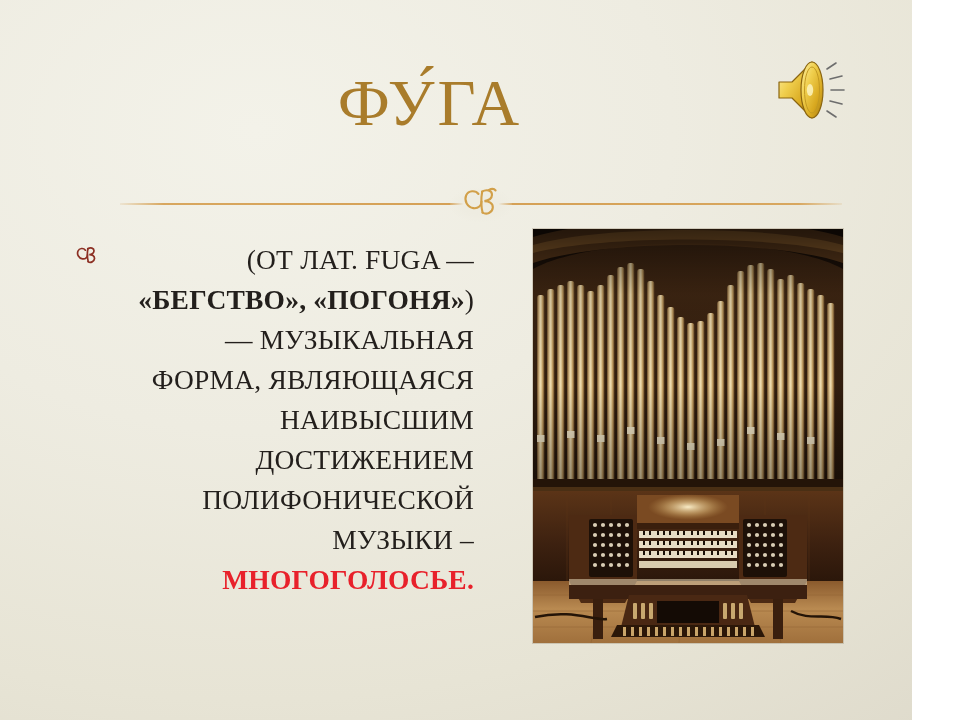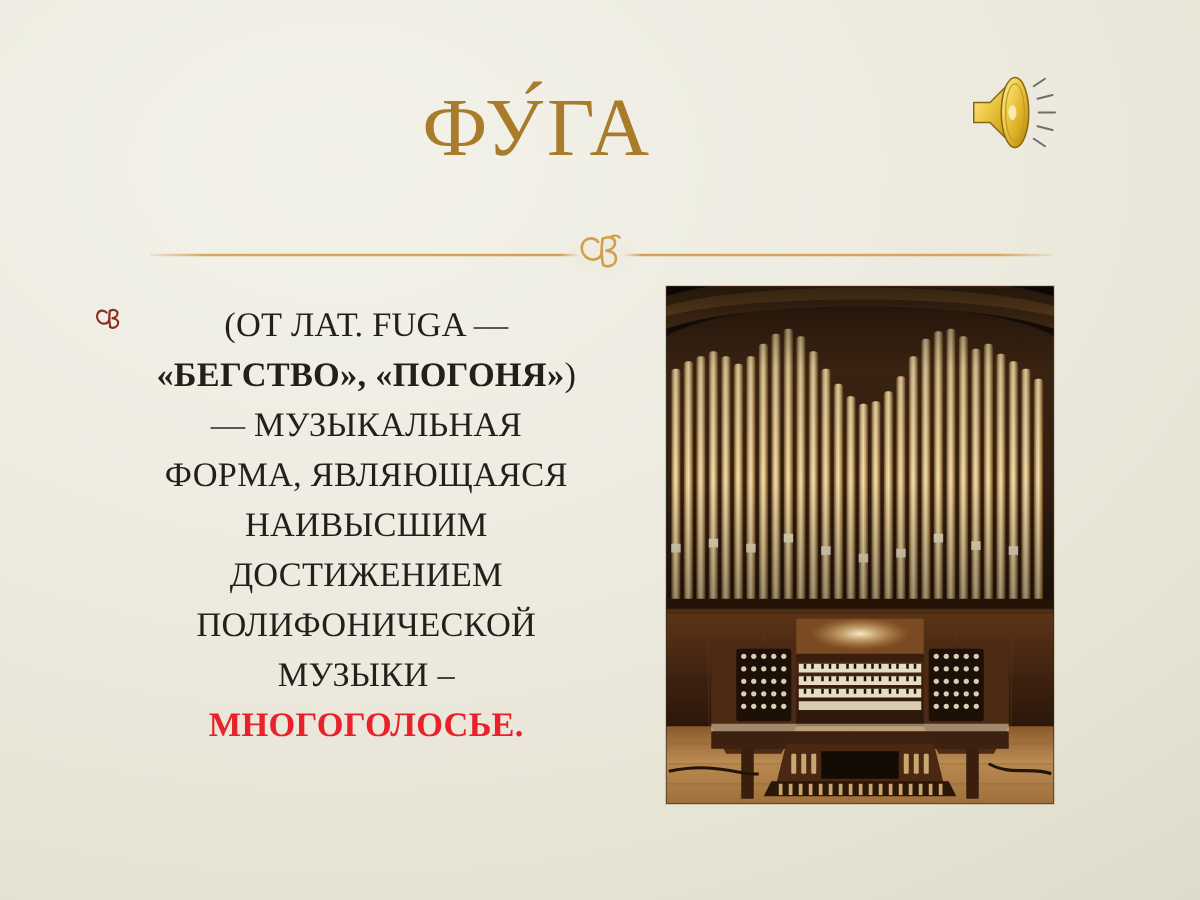--- a/index.html
+++ b/index.html
@@ -4,30 +4,31 @@
 <title>Фуга — слайд</title>
 <style>
   html, body {
     margin: 0;
     padding: 0;
     background: #ffffff;
   }
 
   .slide {
     position: relative;
-    width: 960px;
+    width: 868px;
     height: 720px;
     overflow: hidden;
     background-color: #eceadd;
     background-image:
       radial-gradient(ellipse 120% 110% at 28% 18%, #f3f2e9 0%, #eeece1 38%, #e7e4d5 72%, #dedacb 100%),
       repeating-linear-gradient(90deg, rgba(255,255,255,0.40) 0px, rgba(255,255,255,0.40) 1px, rgba(0,0,0,0.015) 1px, rgba(0,0,0,0.015) 3px),
       repeating-linear-gradient(0deg, rgba(255,255,255,0.14) 0px, rgba(255,255,255,0.14) 1px, rgba(0,0,0,0.012) 1px, rgba(0,0,0,0.012) 2px);
     background-blend-mode: normal, multiply, multiply;
     font-family: "Liberation Serif", "DejaVu Serif", serif;
+    padding-left: 44px;
     -webkit-font-smoothing: antialiased;
   }
 
   
   .title {
     position: absolute;
     left: 120px;
     top: 68px;
     width: 620px;
     text-align: center;
@@ -90,21 +91,21 @@
     width: 402px;
   }
   .bullet-line {
     position: relative;
     padding-left: 40px;
     color: #231f1c;
     font-family: "Liberation Serif", "DejaVu Serif", serif;
     font-size: 27.5px;
     line-height: 40px;
     letter-spacing: 0.2px;
-    text-align: center;
+    text-align: right;
   }
   .bullet-glyph {
     position: absolute;
     left: 2px;
     top: 3px;
     color: #8c2f23;
     font-family: "DejaVu Serif", "Liberation Serif", serif;
     font-size: 20px;
     line-height: 30px;
   }

